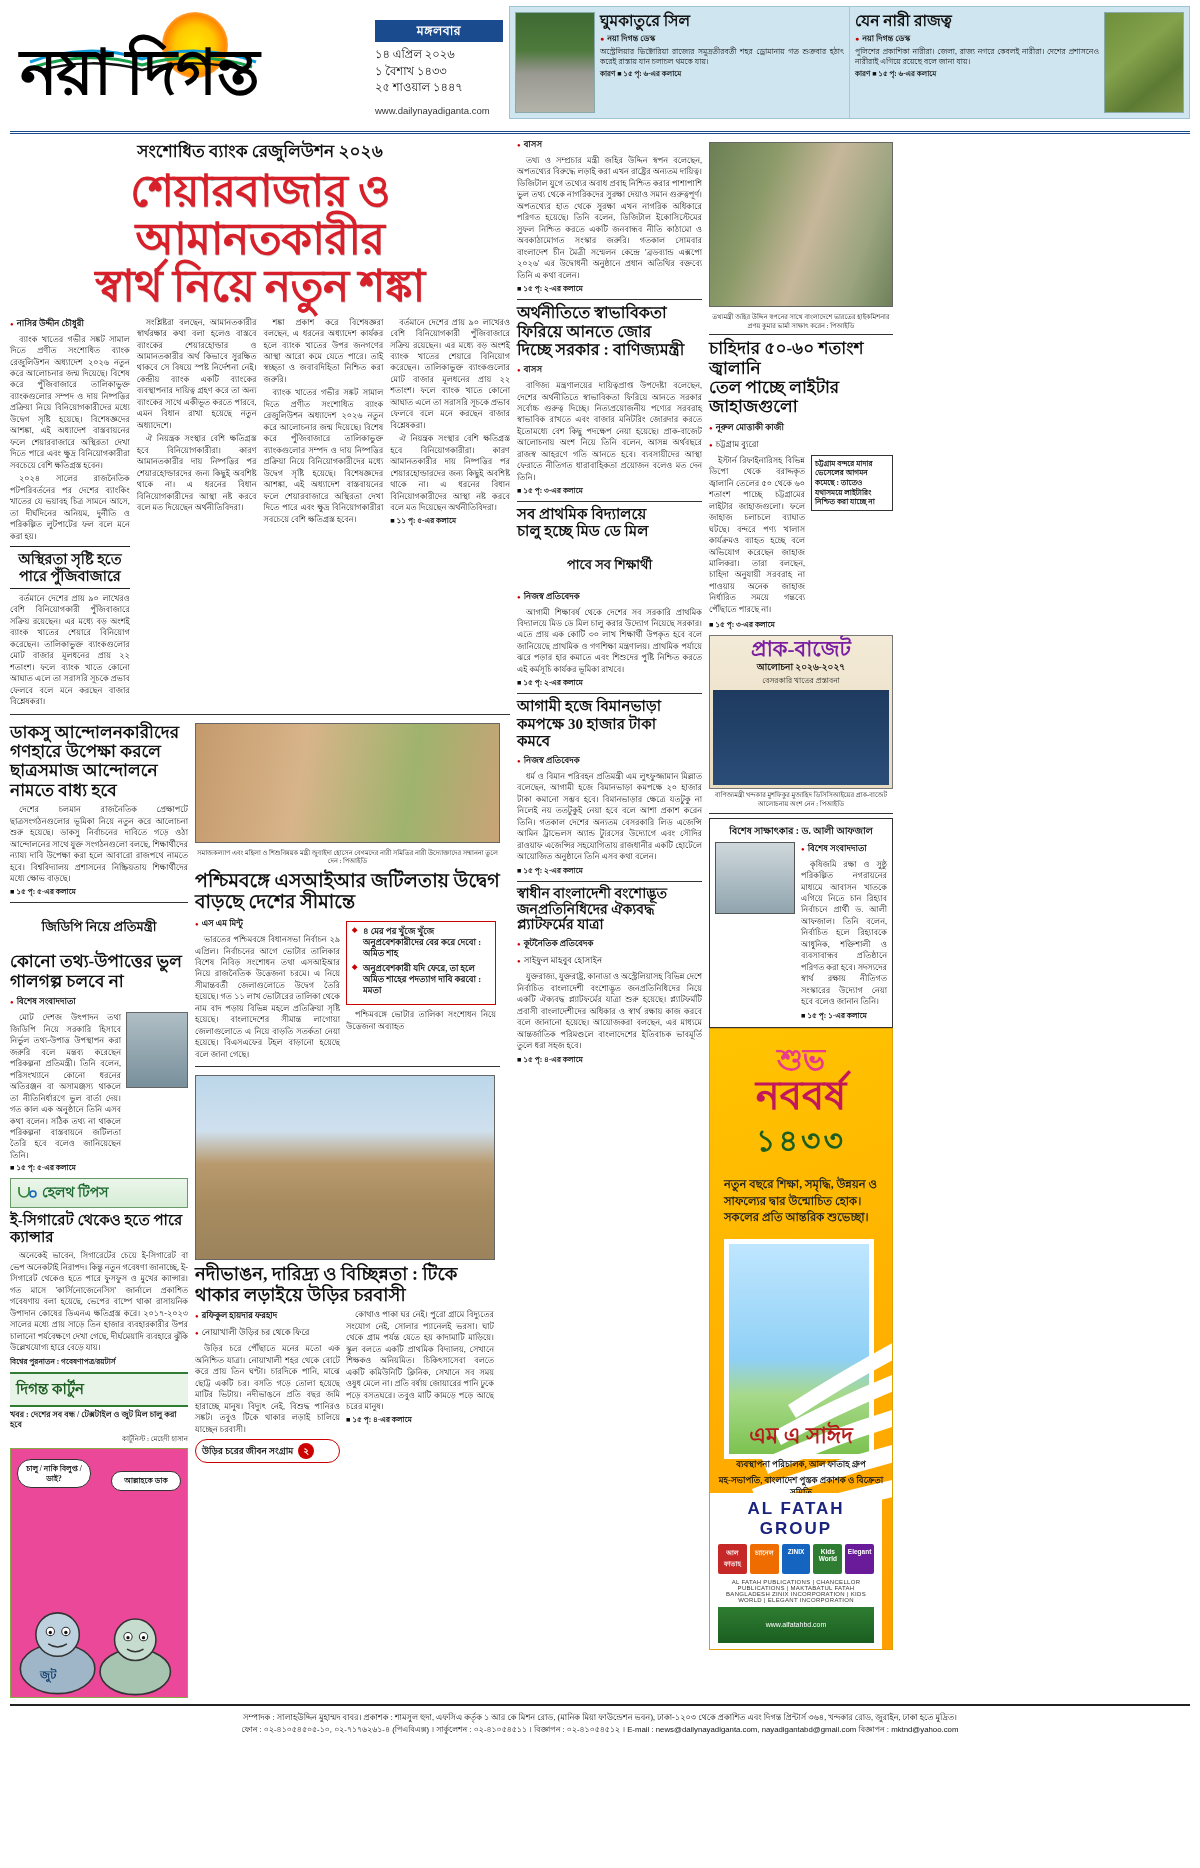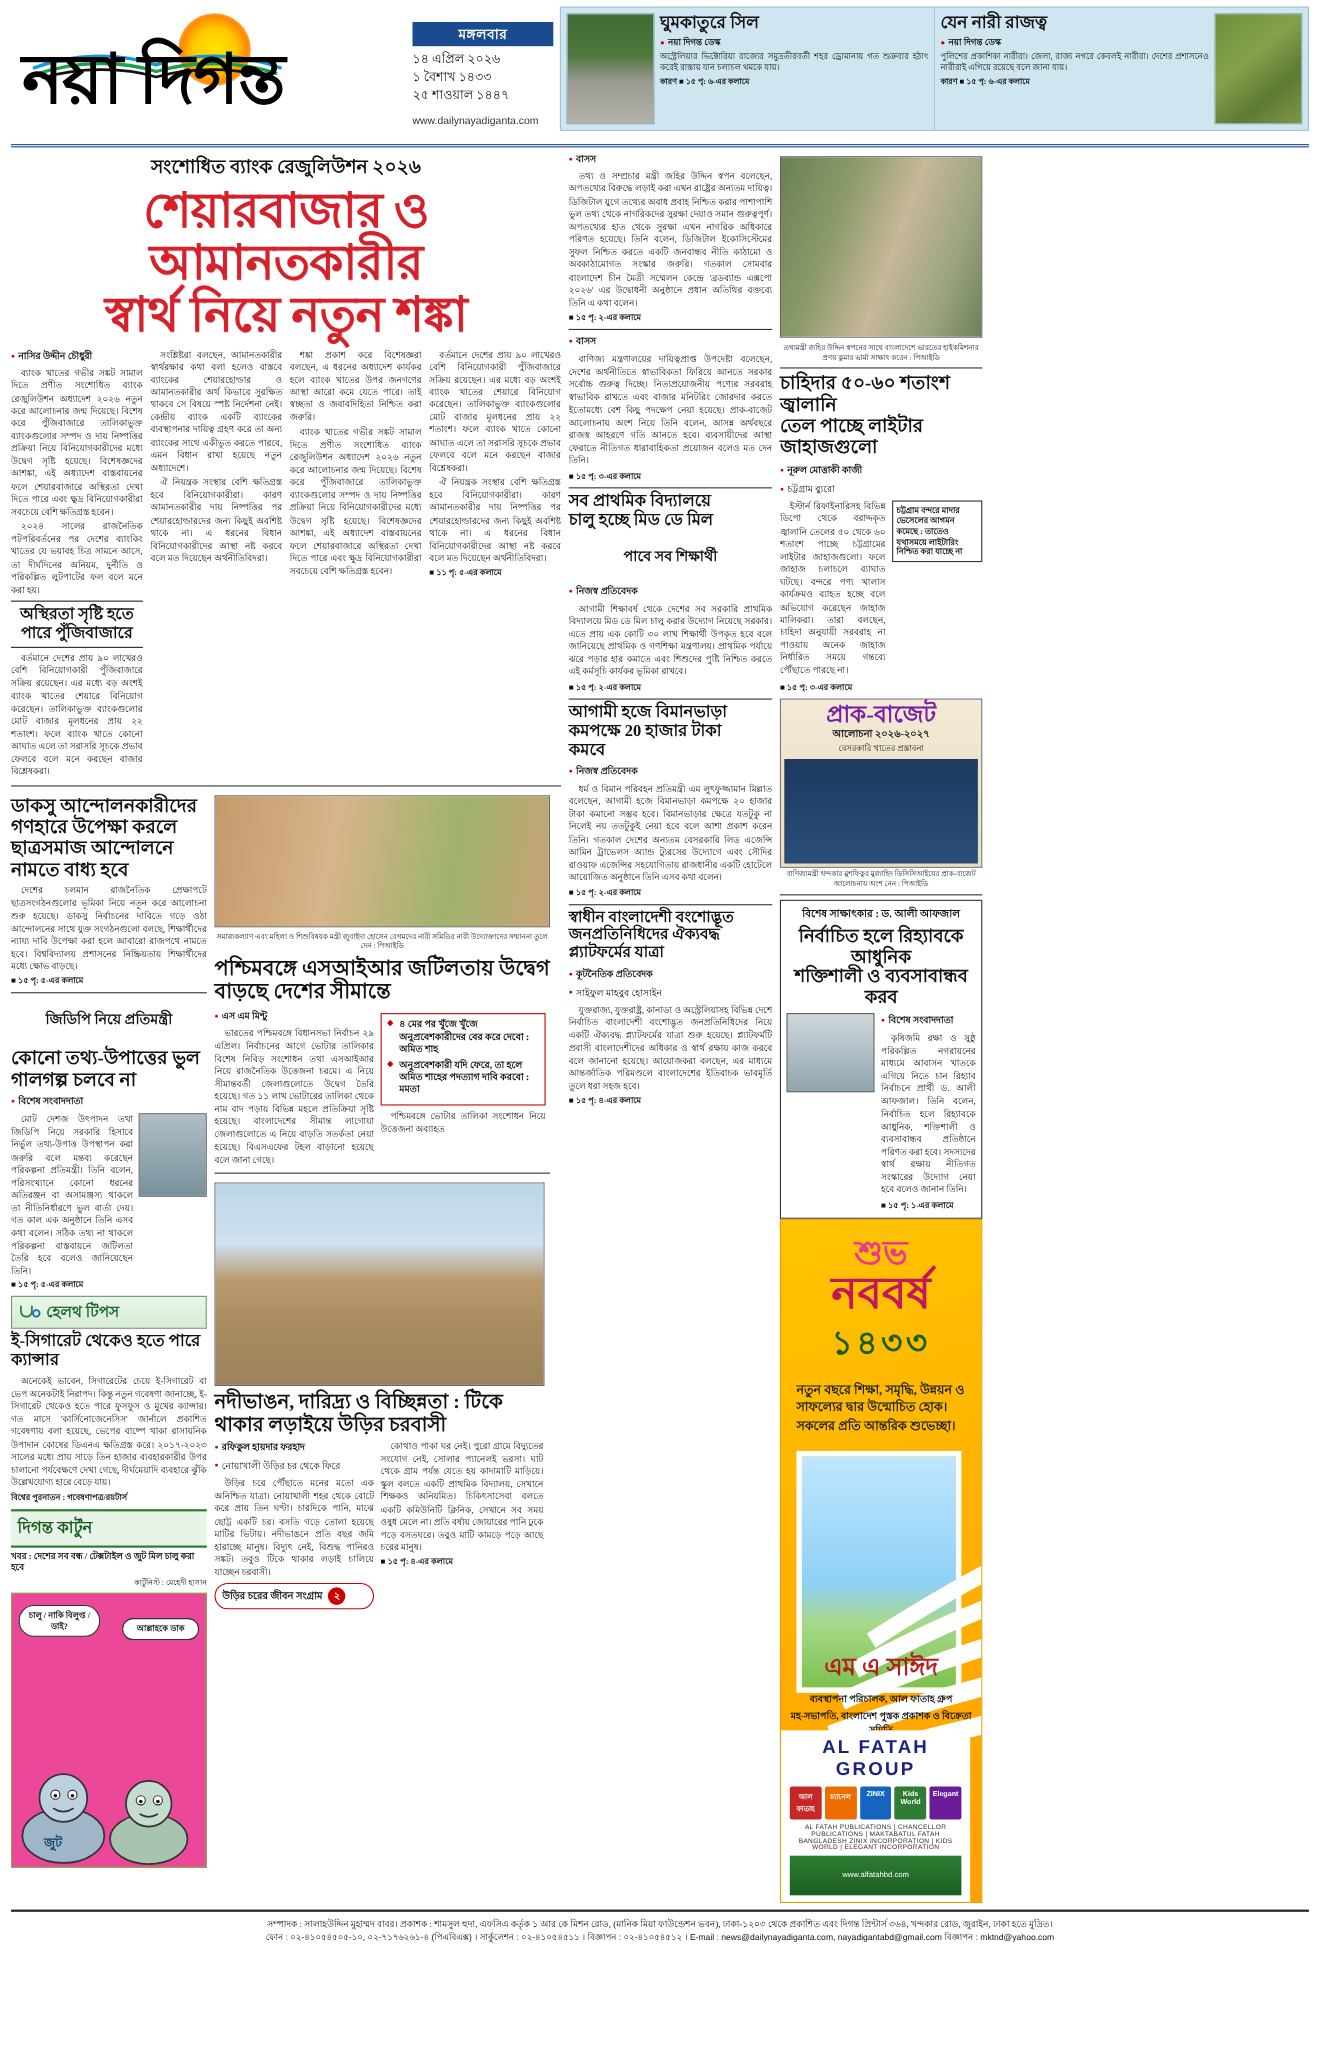--- a/index.html
+++ b/index.html
@@ -362,20 +362,25 @@
 
     <div class="col col-mid">
       <div class="byline">বাসস</div>
       <div class="bodytext">
           <p>তথ্য ও সম্প্রচার মন্ত্রী জহির উদ্দিন স্বপন বলেছেন, অপতথ্যের বিরুদ্ধে লড়াই করা এখন রাষ্ট্রের অন্যতম দায়িত্ব। ডিজিটাল যুগে তথ্যের অবাধ প্রবাহ নিশ্চিত করার পাশাপাশি ভুল তথ্য থেকে নাগরিকদের সুরক্ষা দেয়াও সমান গুরুত্বপূর্ণ। অপতথ্যের হাত থেকে সুরক্ষা এখন নাগরিক অধিকারে পরিণত হয়েছে। তিনি বলেন, ডিজিটাল ইকোসিস্টেমের সুফল নিশ্চিত করতে একটি জনবান্ধব নীতি কাঠামো ও অবকাঠামোগত সংস্কার জরুরি। গতকাল সোমবার বাংলাদেশ চীন মৈত্রী সম্মেলন কেন্দ্রে 'ব্রডব্যান্ড এক্সপো ২০২৬' এর উদ্বোধনী অনুষ্ঠানে প্রধান অতিথির বক্তব্যে তিনি এ কথা বলেন।</p>
         </div>
       <div class="jump">■ ১৫ পৃ: ২-এর কলামে</div>
 
       <div class="thin"></div>
 
+      <h2 class="sec" style="font-size:16px;text-align:left;">
+        <span>অর্থনীতিতে স্বাভাবিকতা</span><br>
+        <span>ফিরিয়ে আনতে জোর</span><br>
+        <span>দিচ্ছে সরকার : বাণিজ্যমন্ত্রী</span>
+      </h2>
       <div class="byline">বাসস</div>
       <div class="bodytext">
           <p>বাণিজ্য মন্ত্রণালয়ের দায়িত্বপ্রাপ্ত উপদেষ্টা বলেছেন, দেশের অর্থনীতিতে স্বাভাবিকতা ফিরিয়ে আনতে সরকার সর্বোচ্চ গুরুত্ব দিচ্ছে। নিত্যপ্রয়োজনীয় পণ্যের সরবরাহ স্বাভাবিক রাখতে এবং বাজার মনিটরিং জোরদার করতে ইতোমধ্যে বেশ কিছু পদক্ষেপ নেয়া হয়েছে। প্রাক-বাজেট আলোচনায় অংশ নিয়ে তিনি বলেন, আসন্ন অর্থবছরে রাজস্ব আহরণে গতি আনতে হবে। ব্যবসায়ীদের আস্থা ফেরাতে নীতিগত ধারাবাহিকতা প্রয়োজন বলেও মত দেন তিনি।</p>
         </div>
       <div class="jump">■ ১৫ পৃ: ৩-এর কলামে</div>
 
       <div class="thin"></div>
 
       <h2 class="sec" style="font-size:15px;">
         <span>সব প্রাথমিক বিদ্যালয়ে</span><br>
@@ -385,21 +390,21 @@
       <div class="byline">নিজস্ব প্রতিবেদক</div>
       <div class="bodytext">
           <p>আগামী শিক্ষাবর্ষ থেকে দেশের সব সরকারি প্রাথমিক বিদ্যালয়ে মিড ডে মিল চালু করার উদ্যোগ নিয়েছে সরকার। এতে প্রায় এক কোটি ৩০ লাখ শিক্ষার্থী উপকৃত হবে বলে জানিয়েছে প্রাথমিক ও গণশিক্ষা মন্ত্রণালয়। প্রাথমিক পর্যায়ে ঝরে পড়ার হার কমাতে এবং শিশুদের পুষ্টি নিশ্চিত করতে এই কর্মসূচি কার্যকর ভূমিকা রাখবে।</p>
         </div>
       <div class="jump">■ ১৫ পৃ: ২-এর কলামে</div>
 
       <div class="thin"></div>
 
       <h2 class="sec" style="font-size:15px;">
         <span>আগামী হজে বিমানভাড়া</span><br>
-        <span>কমপক্ষে 20 হাজার টাকা</span><br>
+        <span>কমপক্ষে 30 হাজার টাকা</span><br>
         <span>কমবে</span>
       </h2>
       <div class="byline">নিজস্ব প্রতিবেদক</div>
       <div class="bodytext">
           <p>ধর্ম ও বিমান পরিবহন প্রতিমন্ত্রী এম লুৎফুজ্জামান মিল্লাত বলেছেন, আগামী হজে বিমানভাড়া কমপক্ষে ২০ হাজার টাকা কমানো সম্ভব হবে। বিমানভাড়ার ক্ষেত্রে যতটুকু না নিলেই নয় ততটুকুই নেয়া হবে বলে আশা প্রকাশ করেন তিনি। গতকাল দেশের অন্যতম বেসরকারি লিড এজেন্সি আমিন ট্রাভেলস অ্যান্ড ট্যুরসের উদ্যোগে এবং সৌদির রাওয়াফ এজেন্সির সহযোগিতায় রাজধানীর একটি হোটেলে আয়োজিত অনুষ্ঠানে তিনি এসব কথা বলেন।</p>
         </div>
       <div class="jump">■ ১৫ পৃ: ২-এর কলামে</div>
 
       <div class="thin"></div>
 
@@ -445,24 +450,20 @@
         <div class="pb-t2">আলোচনা ২০২৬-২০২৭</div>
         <div class="pb-t3">বেসরকারি খাতের প্রস্তাবনা</div>
         <div class="pb-stage"></div>
       </div>
       <div class="cap">বাণিজ্যমন্ত্রী খন্দকার মুশফিকুর মুজাহিদ ডিসিসিআইয়ের প্রাক-বাজেট আলোচনায় অংশ নেন : পিআইডি</div>
 
       <div class="thin"></div>
 
       <div class="ivbox">
         <div class="iv-tag">বিশেষ সাক্ষাৎকার : ড. আলী আফজাল</div>
-        <div class="iv-title">
-          <span>নির্বাচিত হলে রিহ্যাবকে আধুনিক</span><br>
-          <span>শক্তিশালী ও ব্যবসাবান্ধব করব</span>
-        </div>
         <div class="iv-flex">
           <div class="iv-photo"></div>
           <div style="flex:1;">
             <div class="byline">বিশেষ সংবাদদাতা</div>
             <div class="bodytext">
                 <p>কৃষিজমি রক্ষা ও সুষ্ঠু পরিকল্পিত নগরায়নের মাধ্যমে আবাসন খাতকে এগিয়ে নিতে চান রিহ্যাব নির্বাচনে প্রার্থী ড. আলী আফজাল। তিনি বলেন, নির্বাচিত হলে রিহ্যাবকে আধুনিক, শক্তিশালী ও ব্যবসাবান্ধব প্রতিষ্ঠানে পরিণত করা হবে। সদস্যদের স্বার্থ রক্ষায় নীতিগত সংস্কারের উদ্যোগ নেয়া হবে বলেও জানান তিনি।</p>
               </div>
             <div class="jump">■ ১৫ পৃ: ১-এর কলামে</div>
           </div>
         </div>

